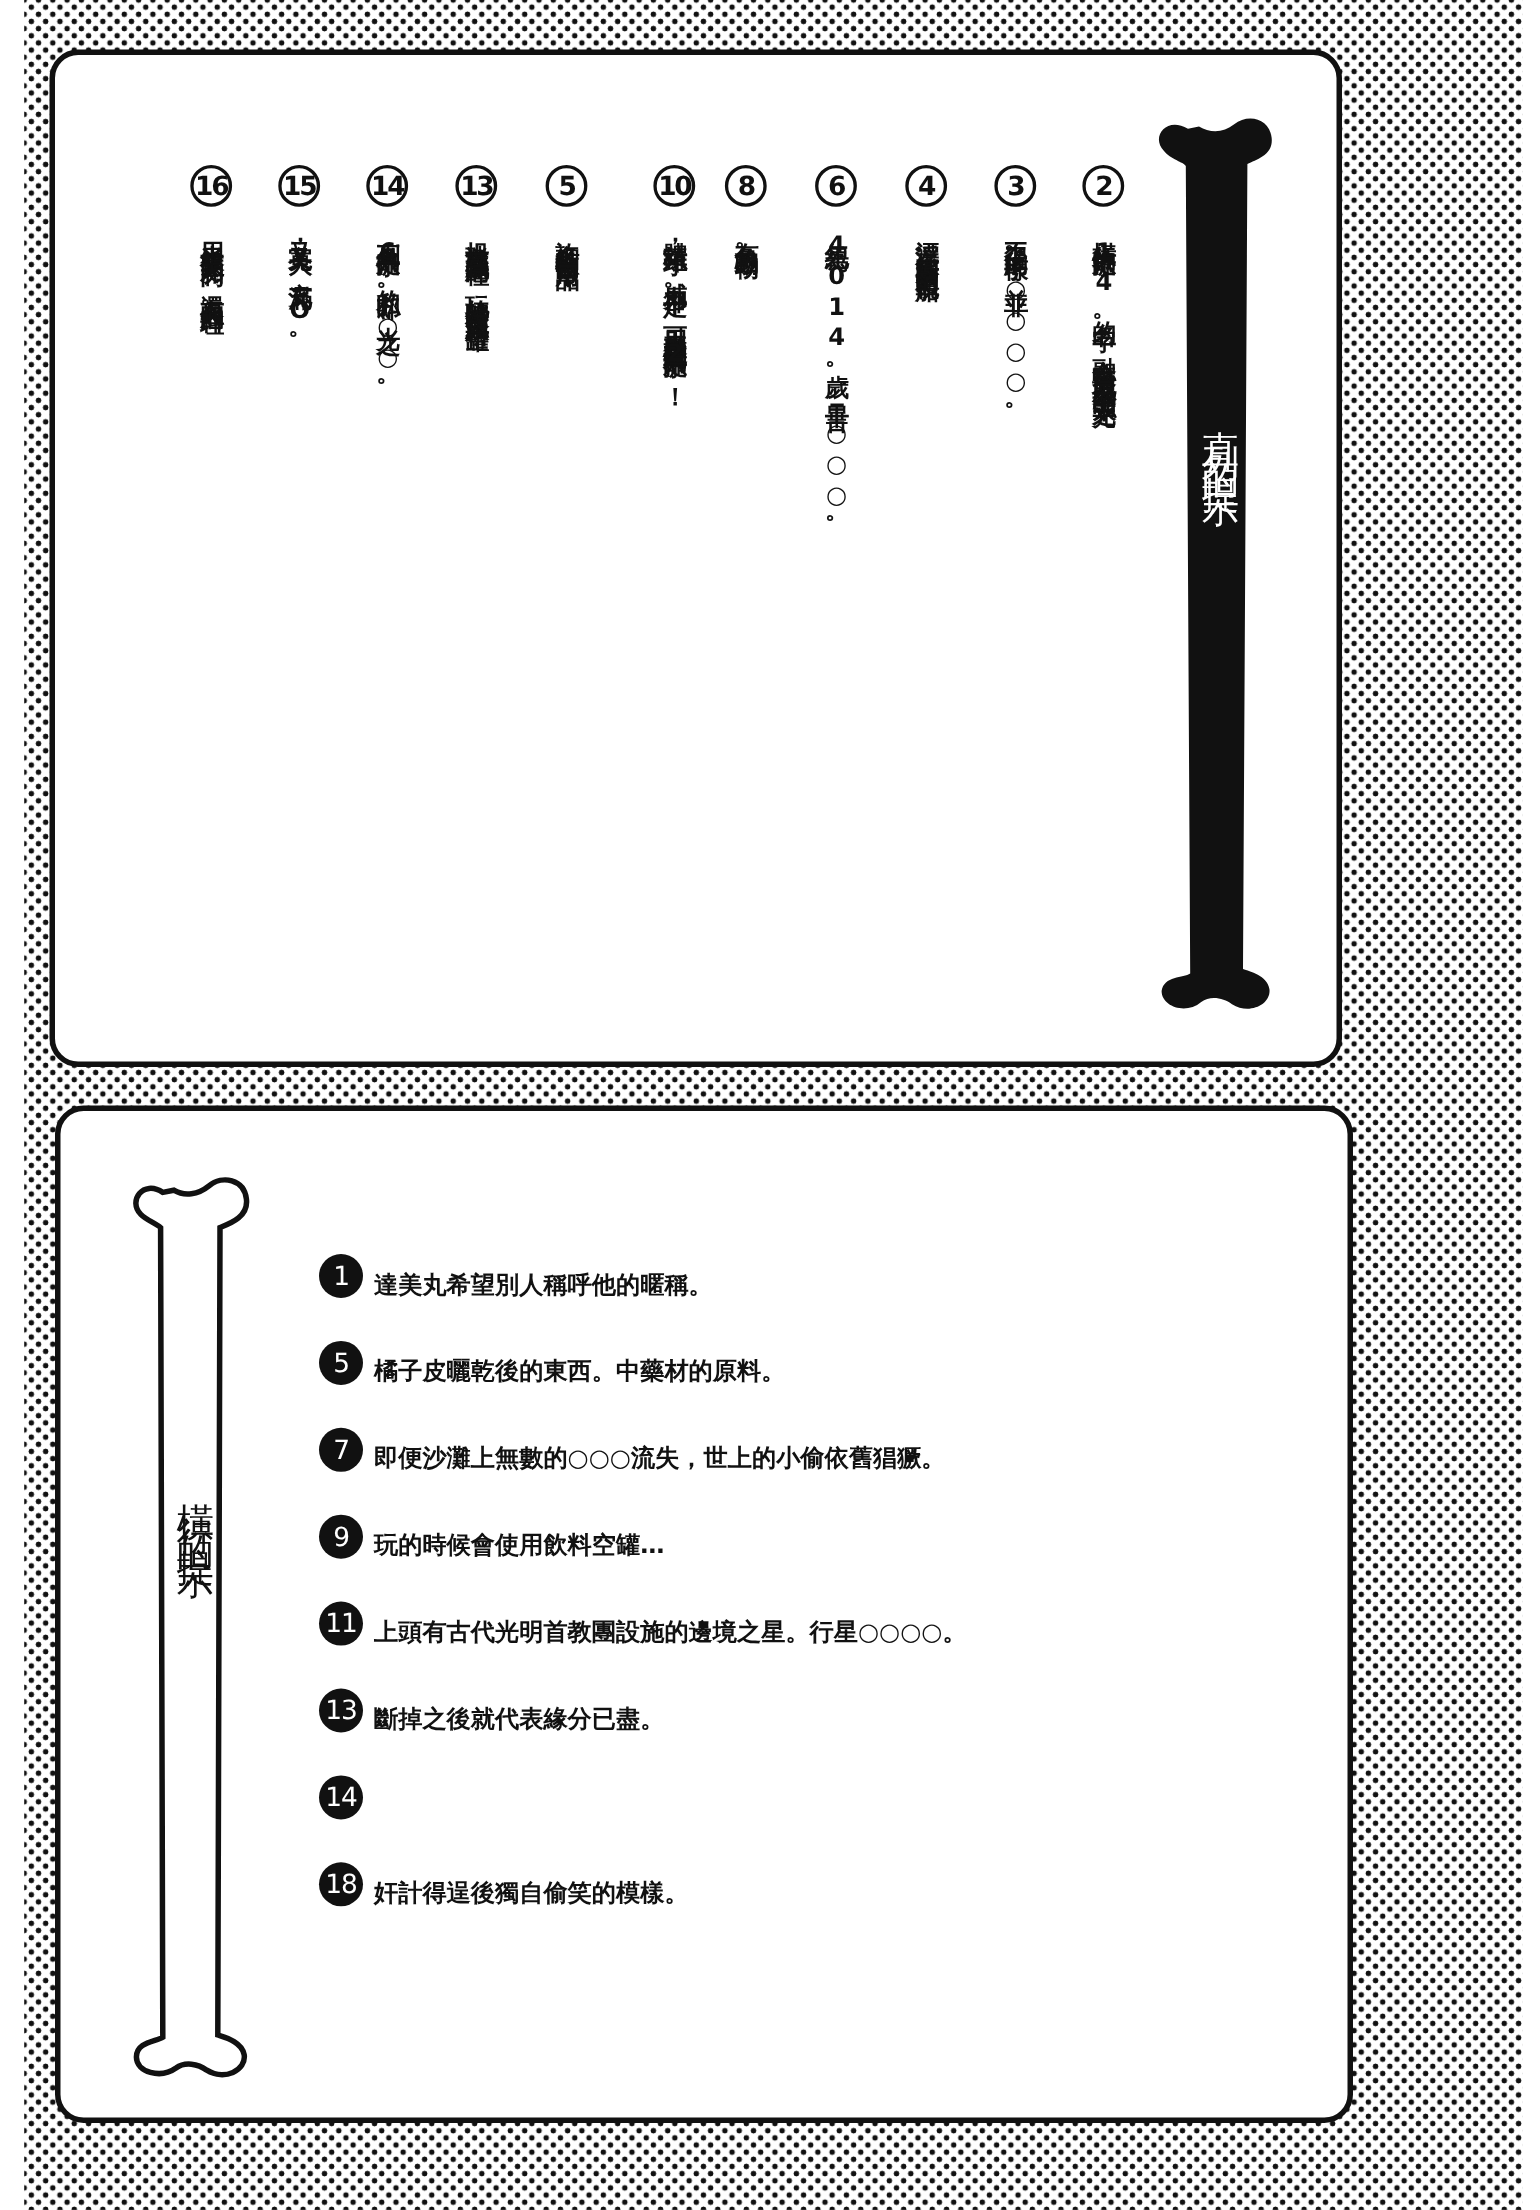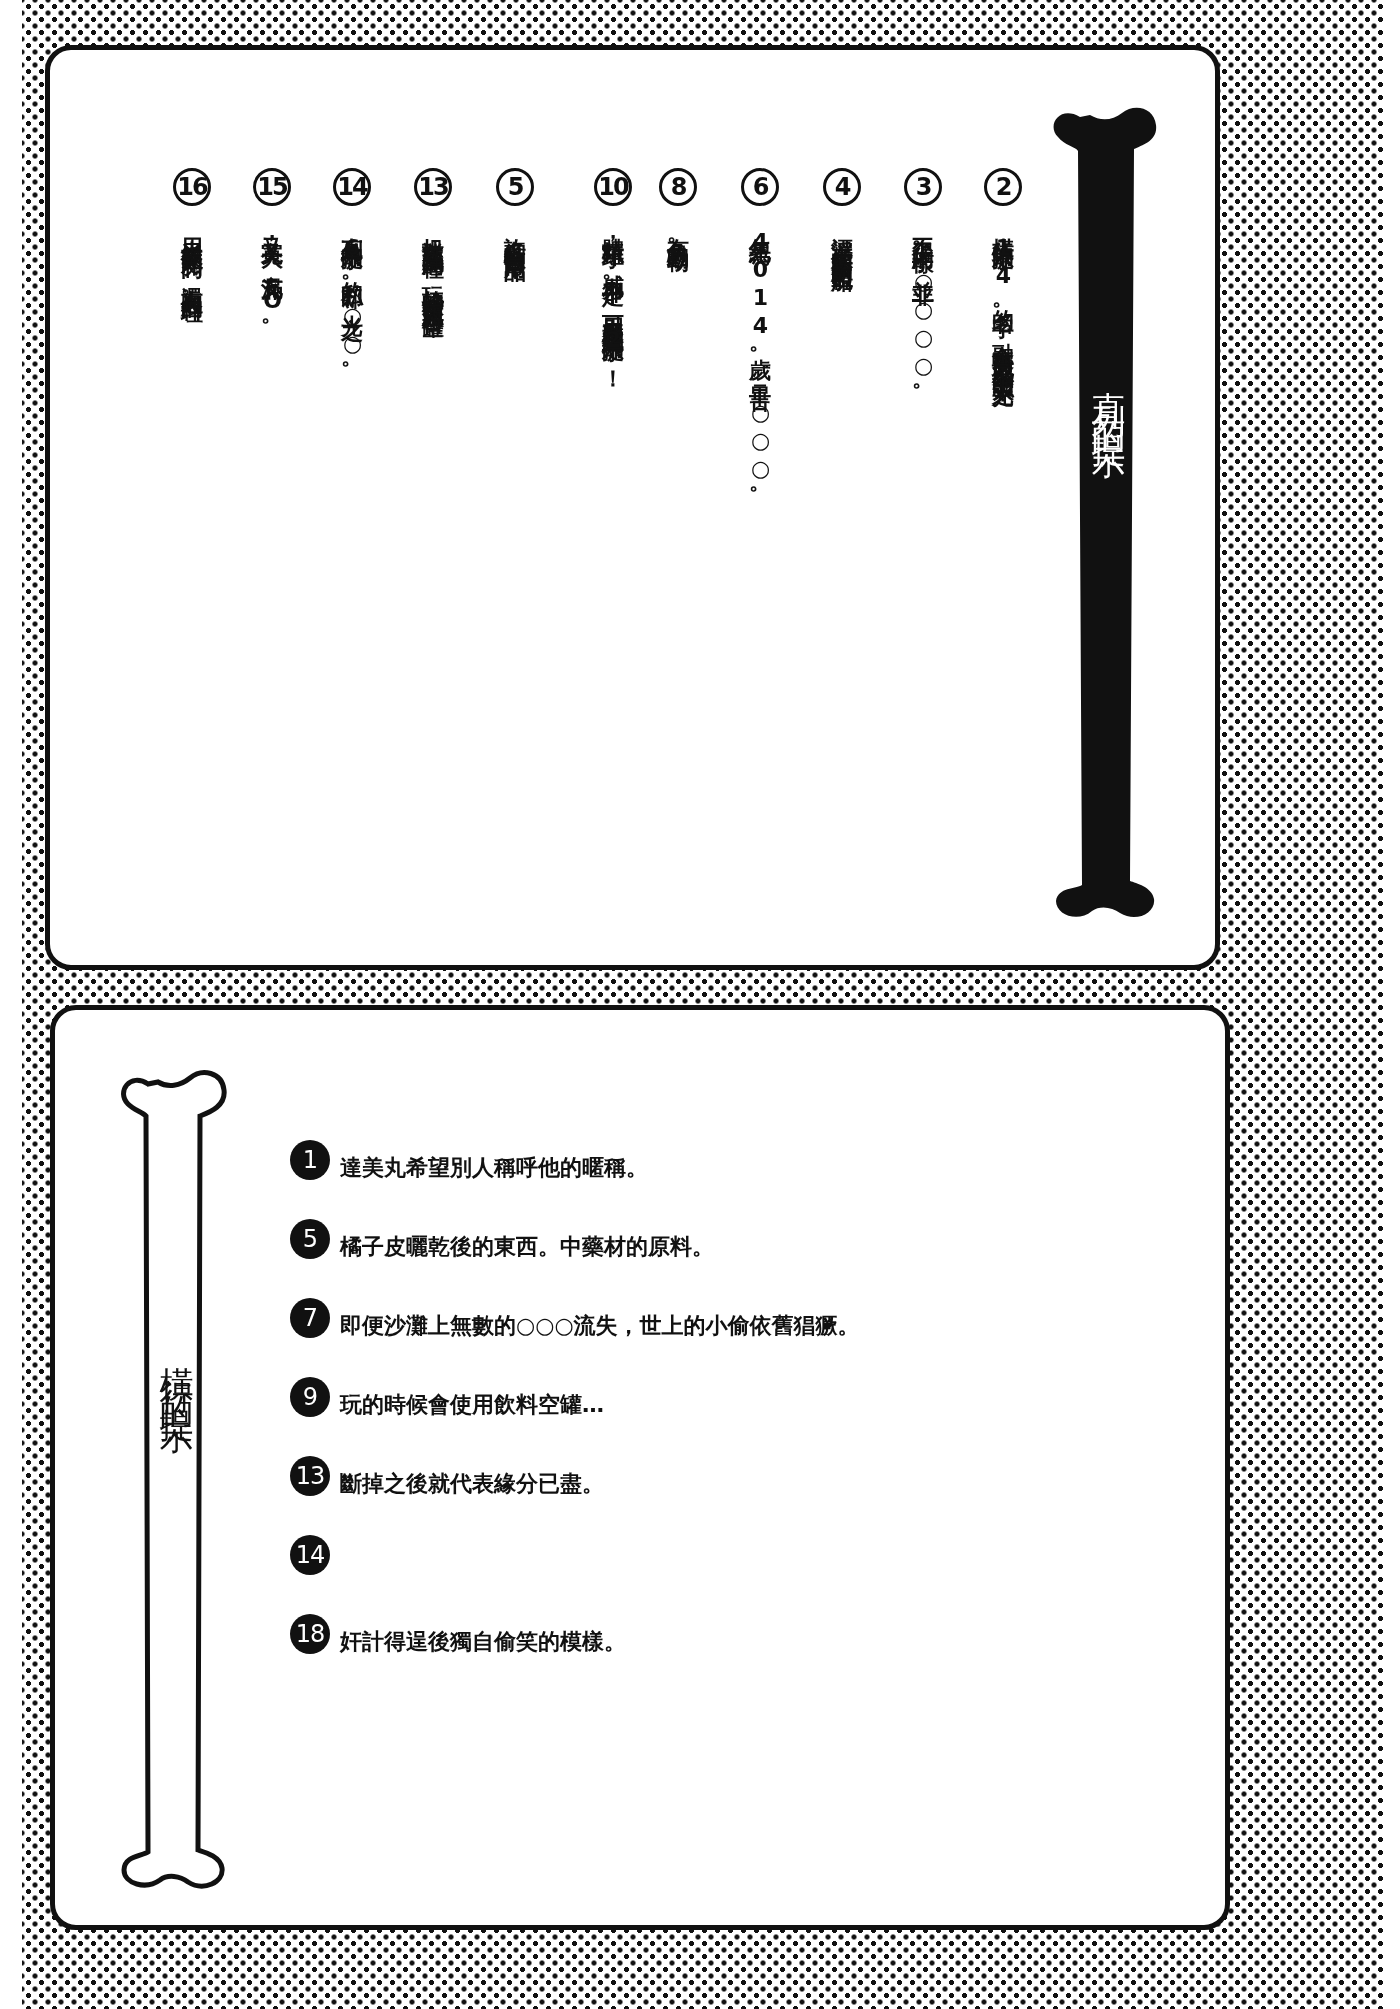--- a/index.html
+++ b/index.html
@@ -108,21 +108,21 @@
     <div class="vnum">15</div>
     <div class="vtext">又寬又大，充滿ＥO。</div>
   </div>
   <div class="vcol" style="left:-138px">
     <div class="vnum">16</div>
     <div class="vtext">用米飯夾住肉和肉，還有肉的料理。</div>
   </div>
 </div>
 
 <style>
-  #panel-down .vcol { transform: translateX(255px); margin-top: 18px; }
+  #panel-down .vcol { transform: translateX(255px); }
 </style>
 
 <div class="bone" id="bone-down">
   <svg width="110" height="825" viewBox="0 0 110 825">
     <path d="M30 22 C10 10,-4 30,8 42 C14 50,26 52,28 56 L32 790 C26 794,8 792,6 806 C6 820,28 828,42 816 C50 810,62 812,70 818 C86 828,106 818,104 804 C102 792,86 788,80 786 L84 54 C92 50,108 46,106 30 C104 12,84 8,72 18 C62 26,50 26,40 20 Z" fill="#111"></path>
   </svg>
   <div class="bone-title">直列的提示</div>
 </div>
 
 <div class="panel" id="panel-across"></div>
@@ -145,20 +145,24 @@
   </div>
   <div class="hrow">
     <div class="hnum">7</div>
     <div class="htext">即便沙灘上無數的○○○流失，世上的小偷依舊猖獗。</div>
   </div>
   <div class="hrow">
     <div class="hnum">9</div>
     <div class="htext">玩的時候會使用飲料空罐…</div>
   </div>
   <div class="hrow">
+    <div class="hnum">11</div>
+    <div class="htext">上頭有古代光明首教團設施的邊境之星。行星○○○○。</div>
+  </div>
+  <div class="hrow">
     <div class="hnum">13</div>
     <div class="htext">斷掉之後就代表緣分已盡。</div>
   </div>
   <div class="hrow">
     <div class="hnum">14</div>
   </div>
   <div class="hrow">
     <div class="hnum">18</div>
     <div class="htext">奸計得逞後獨自偷笑的模樣。</div>
   </div>

